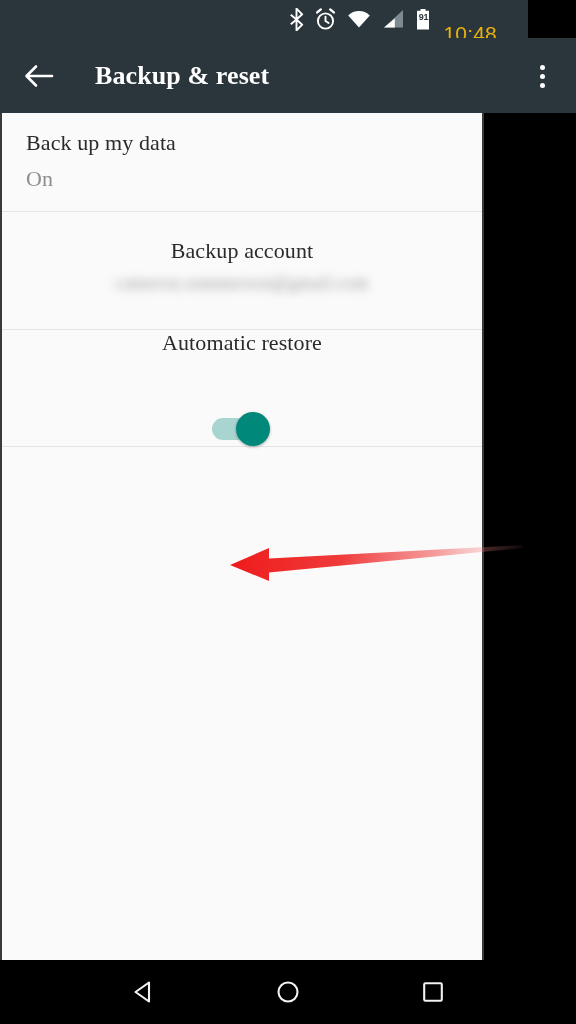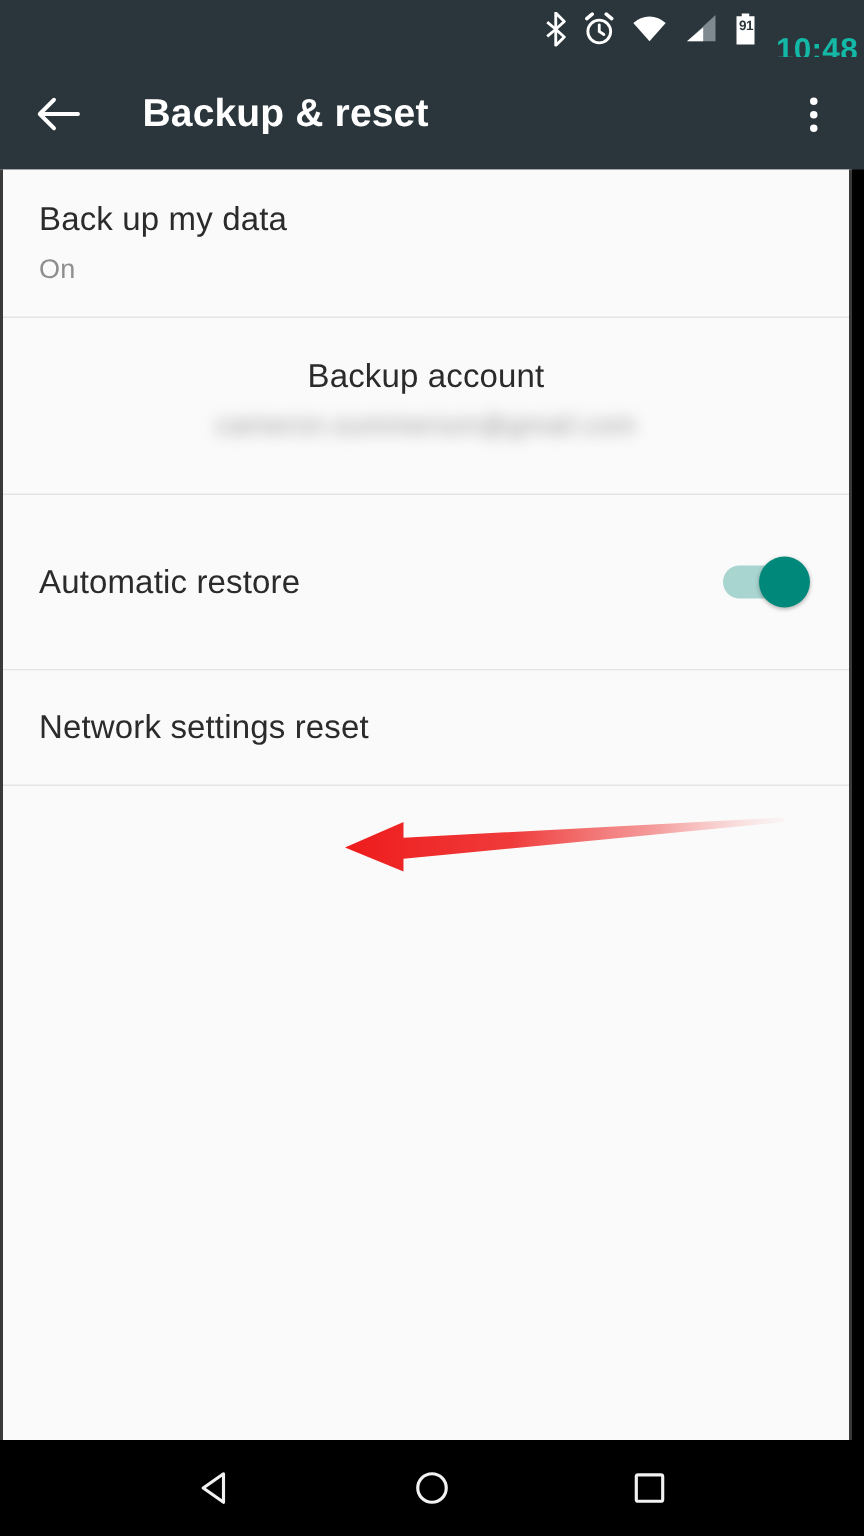--- a/index.html
+++ b/index.html
@@ -16,38 +16,38 @@
     position: relative;
     width: 576px;
     height: 1024px;
     background: #000;
   }
 
   
   #status-bar {
     position: absolute;
     top: 0; left: 0;
-    width: 576px;
+    width: 528px;
     height: 38px;
     background: #2b363c;
     display: flex;
     align-items: center;
     justify-content: flex-end;
-    padding-right: 4px;
+    padding-right: 31px;
   }
   .status-icons {
     display: flex;
     align-items: center;
     gap: 11px;
   }
   .sicon { display: block; }
   #status-clock {
-    color: #14b8a6;
+    color: #eab308;
     font-size: 21px;
-    font-weight: 700;
+    font-weight: 400;
     letter-spacing: 0.2px;
     margin-left: 12px;
     line-height: 1;
     margin-top: 28px;
   }
   #battery-wrap { position: relative; width: 16px; height: 23px; }
   #battery-pct {
     position: absolute;
     top: 5px; left: 0;
     width: 16px;
@@ -61,20 +61,21 @@
 
   
   #app-bar {
     position: absolute;
     top: 38px; left: 0;
     width: 576px;
     height: 75px;
     background: #2b363c;
     display: flex;
     align-items: center;
+    font-family: Liberation Serif, serif;
   }
   #back-button {
     width: 62px;
     height: 75px;
     display: flex;
     align-items: center;
     justify-content: center;
     margin-left: 8px;
     cursor: pointer;
   }
@@ -102,26 +103,27 @@
     display: block;
     width: 5px; height: 5px;
     border-radius: 50%;
     background: #ffffff;
   }
 
   
   #content {
     position: absolute;
     top: 113px; left: 0;
-    width: 568px;
+    width: 484px;
     height: 847px;
     background: #fafafa;
     border-left: 2px solid #3a3a3a;
     border-right: 2px solid #3a3a3a;
     overflow: hidden;
+    font-family: Liberation Serif, serif;
   }
 
   .row {
     position: relative;
     width: 100%;
     padding: 0 24px;
     border-bottom: 1px solid #e4e4e4;
     display: flex;
     align-items: center;
     cursor: pointer;
@@ -129,31 +131,31 @@
   }
   .row-text { flex: 1 1 auto; min-width: 0; }
 
   .row-title {
     font-size: 22px;
     color: #2b2b2b;
     line-height: 1.2;
     letter-spacing: 0.1px;
   }
   .row-sub {
-    font-size: 18px;
+    font-size: 22px;
     color: #8e8e8e;
     line-height: 1.35;
     margin-top: 7px;
     letter-spacing: 0.1px;
   }
   .row-sub.wrap { max-width: 420px; }
 
   #row-backup-data { height: 99px; }
   #row-backup-account { height: 118px; align-items: flex-start; padding-top: 26px; text-align: center; }
-  #row-automatic-restore { height: 117px; }
+  #row-automatic-restore { height: 117px; flex-direction: column; }
   #row-network-reset { height: 77px; }
   #row-factory-reset { height: 76px; }
 
   #backup-account-value {
     font-size: 18px;
     color: #9a9a9a;
     margin-top: 9px;
     filter: blur(5px);
     -webkit-filter: blur(5px);
     letter-spacing: 0.4px;
@@ -287,25 +289,20 @@
     <div class="row" id="row-automatic-restore">
       <div class="row-text">
         <div class="row-title">Automatic restore</div>
       </div>
       <div id="automatic-restore-switch">
         <div class="track"></div>
         <div class="thumb"></div>
       </div>
     </div>
 
-    <div class="row" id="row-network-reset">
-      <div class="row-text">
-        <div class="row-title">Network settings reset</div>
-      </div>
-    </div>
 
 
   </div>
 
   <svg id="annotation-arrow" viewBox="0 0 300 46" preserveAspectRatio="none">
     <defs>
       <linearGradient id="arrowFade" x1="0" y1="0" x2="1" y2="0">
         <stop offset="0%" stop-color="#ee1b1b" stop-opacity="1"></stop>
         <stop offset="38%" stop-color="#ef2a2a" stop-opacity="0.92"></stop>
         <stop offset="70%" stop-color="#f15a5a" stop-opacity="0.6"></stop>

